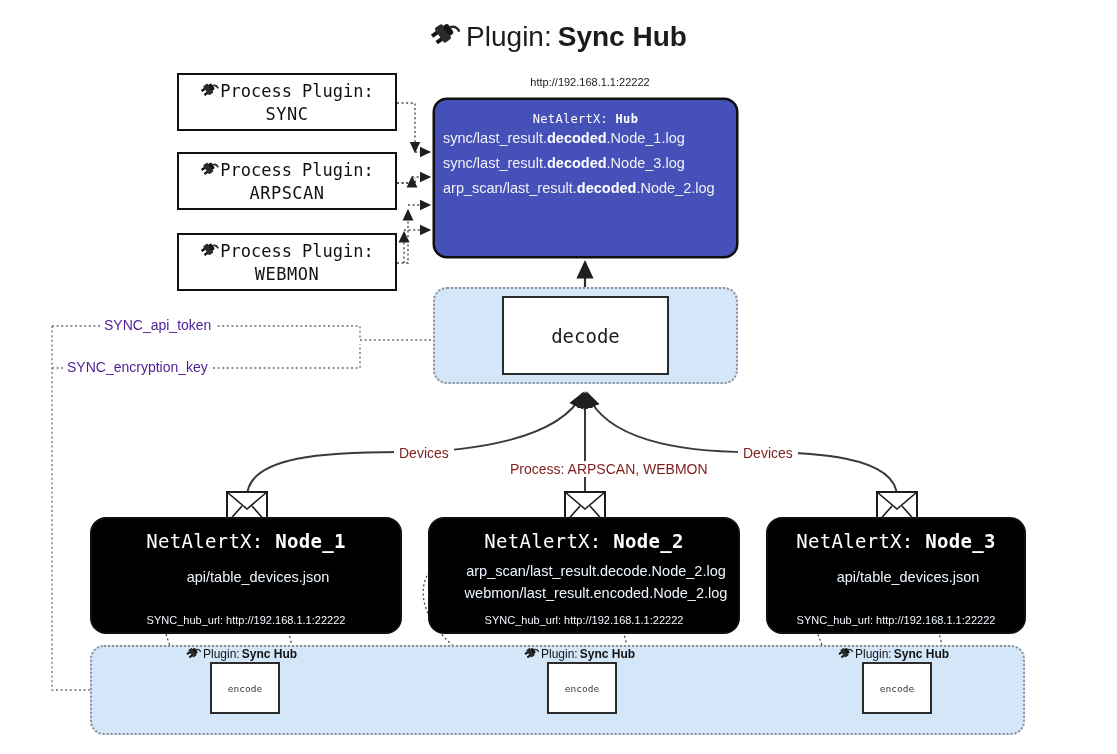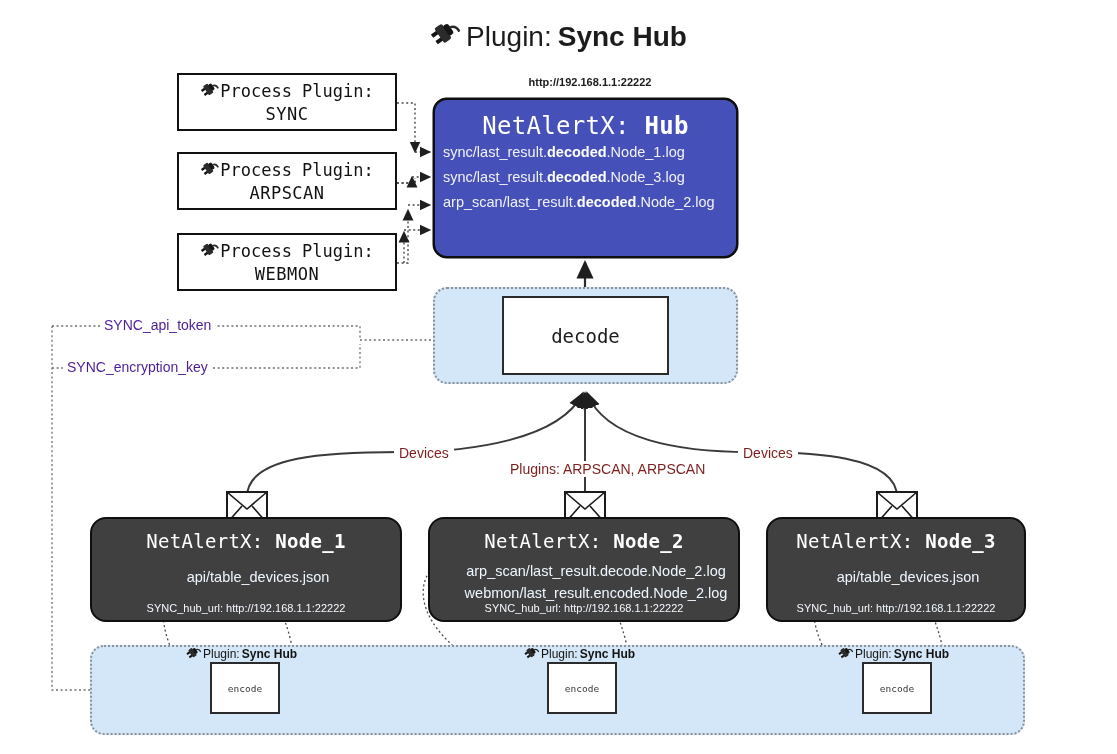--- a/index.html
+++ b/index.html
@@ -30,32 +30,32 @@
     font-size:17px;line-height:1.38;color:#111;
     display:flex;flex-direction:column;align-items:center;justify-content:center;
     text-align:center;padding:4px 6px 2px;
   }
   .procbox .l1{display:flex;align-items:center;gap:1px;white-space:nowrap;}
   .procbox .l2{letter-spacing:.5px;}
 
   
   #hub-url{
     left:460px;top:76px;width:260px;text-align:center;
-    font-size:11px;color:#1b1b1b;font-weight:bold;
+    font-size:11px;color:#1b1b1b;
   }
   #hub{
     left:433px;top:98px;width:305px;height:160px;
     border:2.5px solid #0f0f0f;border-radius:14px;
     background:#4550b8;
     box-shadow:0 0 0 .5px #0f0f0f;
   }
   #hub .hub-title{
     margin-top:12px;text-align:center;color:#fff;
     font-family:"DejaVu Sans Mono","Liberation Mono",monospace;
-    font-size:24px;letter-spacing:.3px;
+    font-size:12px;letter-spacing:.3px;
   }
   #hub .hub-title b{font-weight:700;}
   .hub-line{
     color:#f2f2f4;font-size:14.5px;line-height:25px;
     padding-left:8px;white-space:nowrap;
   }
   .hub-line b{font-weight:700;color:#ffffff;margin-top:41px;}
 
   
   #decode-wrap{
@@ -75,22 +75,22 @@
     font-size:14px;color:#4c1d95;background:#fff;padding:0 4px;white-space:nowrap;
   }
 
   
   .edgelabel{
     font-size:14px;color:#7f1d1d;background:#fff;padding:0 5px;white-space:nowrap;
   }
 
   
   .node{
-    border:2.5px solid #0f0f0f;border-radius:16px;background:#404040;
-    height:105px;
+    border:2.5px solid #0f0f0f;border-radius:16px;background:#000000;
+    height:117px;
   }
   .node .n-title{
     margin-top:11px;text-align:center;color:#fff;
     font-family:"DejaVu Sans Mono","Liberation Mono",monospace;
     font-size:19px;letter-spacing:.3px;white-space:nowrap;
   }
   .node .n-title b{font-weight:700;}
   .node .n-line{
     text-align:center;color:#eef6ff;font-size:14.5px;line-height:22px;white-space:nowrap;padding-left:24px;
   }
@@ -269,21 +269,21 @@
 </div>
 
 <div class="abs" id="decode-wrap"></div>
 <div class="abs" id="decode-box">decode</div>
 
 <div class="abs keylabel" style="left:100px;top:317px;">SYNC_api_token</div>
 <div class="abs keylabel" style="left:63px;top:359px;">SYNC_encryption_key</div>
 
 <div class="abs edgelabel" style="left:394px;top:445px;">Devices</div>
 <div class="abs edgelabel" style="left:738px;top:445px;">Devices</div>
-<div class="abs edgelabel" style="left:505px;top:461px;">Plugins: ARPSCAN, ARPSCAN</div>
+<div class="abs edgelabel" style="left:505px;top:461px;">Process: ARPSCAN, WEBMON</div>
 
 <div class="abs" style="left:226px;top:491px;">
   <svg class="envelope" viewBox="0 0 42 33">
       <rect x="1" y="1" width="40" height="31" fill="#fff" stroke="#1b1b1b" stroke-width="2"></rect>
       <path d="M1,1 L21,18 L41,1" fill="none" stroke="#1b1b1b" stroke-width="1.6"></path>
       <path d="M1,32 L16,15 M41,32 L26,15" fill="none" stroke="#1b1b1b" stroke-width="1.6"></path>
     </svg>
 </div>
 <div class="abs" style="left:564px;top:491px;">
   <svg class="envelope" viewBox="0 0 42 33">

